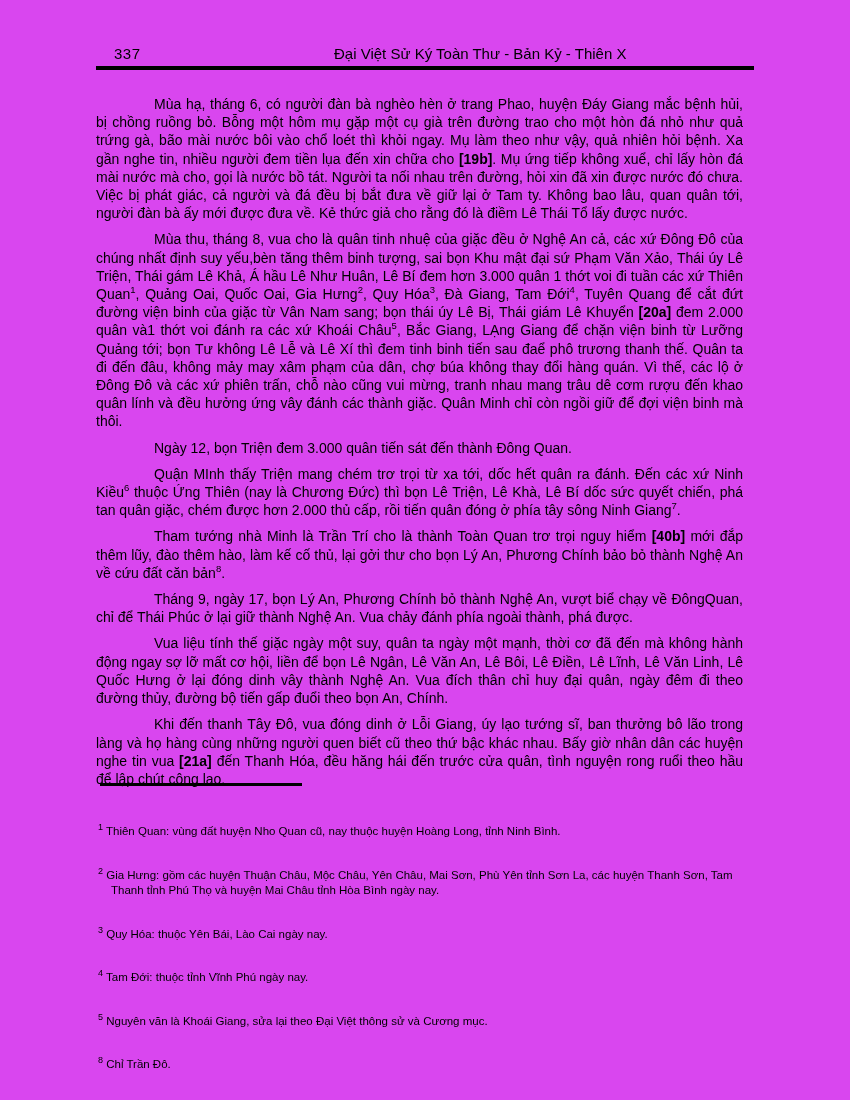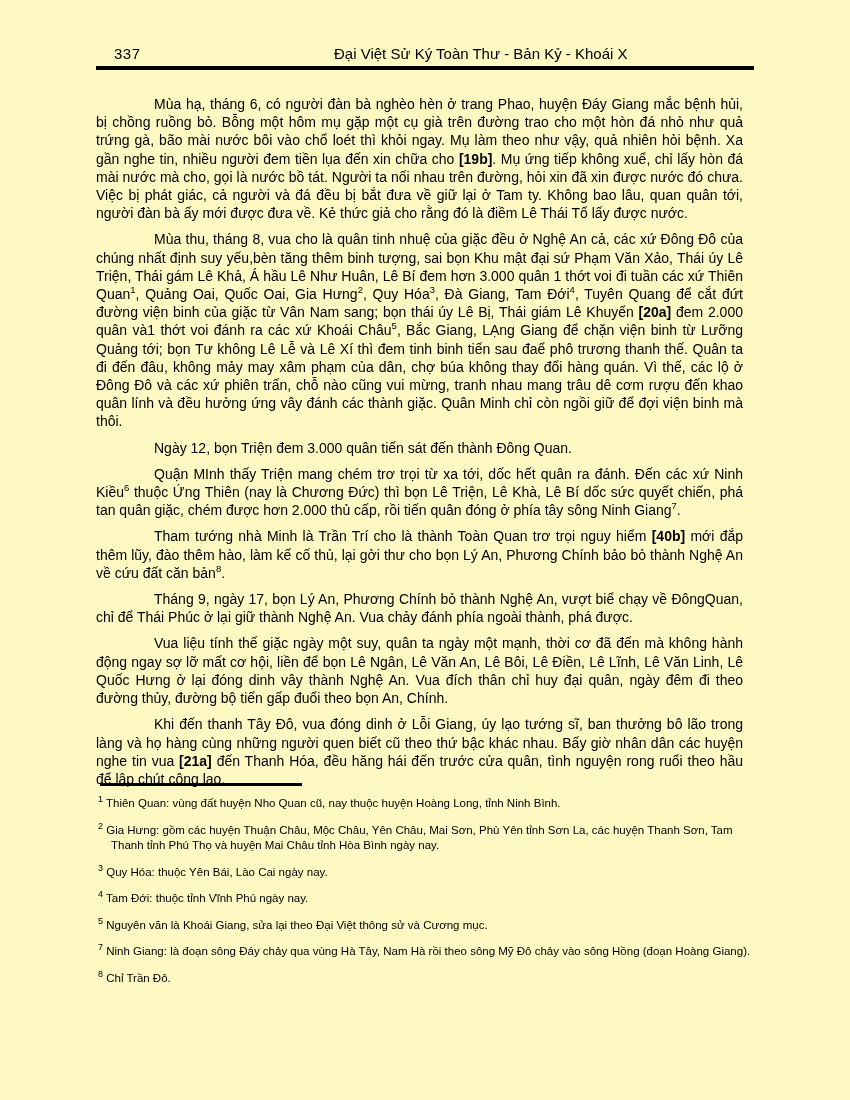--- a/index.html
+++ b/index.html
@@ -1,20 +1,20 @@
 <!DOCTYPE html>
 <html><head>
 <meta charset="utf-8">
 <style>
   html, body { margin: 0; padding: 0; background: #ffffff; }
   .page {
     position: relative;
     width: 850px;
     height: 1100px;
-    background: #fef9c3;
+    background: #d946ef;
     color: #000000;
     font-family: "Liberation Sans", sans-serif;
     overflow: hidden;
   }
   .hdr-num {
     position: absolute;
     left: 114px;
     top: 45px;
     font-size: 15px;
     letter-spacing: 0.5px;
@@ -61,45 +61,45 @@
     left: 98px;
     top: 796px;
     width: 658px;
   }
   .footnote {
     font-size: 11.5px;
     line-height: 15.5px;
     margin-bottom: 11px;
     padding-left: 13px;
     text-indent: -13px;
+    margin-top: 28px;
   }
   .fn-num { font-size: 9px; }
 </style>
 </head>
 <body>
 
 <div class="page">
   <span class="hdr-num">337</span>
-  <span class="hdr-title">Đại Việt Sử Ký Toàn Thư - Bản Kỷ - Khoái X</span>
+  <span class="hdr-title">Đại Việt Sử Ký Toàn Thư - Bản Kỷ - Thiên X</span>
   <div class="hdr-rule"></div>
 
   <main class="body-text">
       <p><span>Mùa hạ, tháng 6, có người đàn bà nghèo hèn ở trang Phao, huyện Đáy Giang mắc bệnh hủi, bị chồng ruồng bỏ. Bỗng một hôm mụ gặp một cụ già trên đường trao cho một hòn đá nhỏ như quả trứng gà, bão mài nước bôi vào chổ loét thì khỏi ngay. Mụ làm theo như vậy, quả nhiên hỏi bệnh. Xa gần nghe tin, nhiều người đem tiền lụa đến xin chữa cho </span><b>[19b]</b><span>. Mụ ứng tiếp không xuể, chỉ lấy hòn đá mài nước mà cho, gọi là nước bồ tát. Người ta nối nhau trên đường, hỏi xin đã xin được nước đó chưa. Việc bị phát giác, cả người và đá đều bị bắt đưa về giữ lại ở Tam ty. Không bao lâu, quan quân tới, người đàn bà ấy mới được đưa về. Kẻ thức giả cho rằng đó là điềm Lê Thái Tổ lấy được nước.</span></p>
       <p><span>Mùa thu, tháng 8, vua cho là quân tinh nhuệ của giặc đều ở Nghệ An cả, các xứ Đông Đô của chúng nhất định suy yếu,bèn tăng thêm binh tượng, sai bọn Khu mật  đại sứ Phạm Văn Xảo, Thái úy Lê Triện, Thái gám Lê Khả, Á hầu Lê Như Huân, Lê Bí đem hơn 3.000 quân 1 thớt voi đi tuần các xứ Thiên Quan</span><sup>1</sup><span>, Quảng Oai, Quốc Oai, Gia Hưng</span><sup>2</sup><span>, Quy Hóa</span><sup>3</sup><span>, Đà Giang, Tam Đới</span><sup>4</sup><span>, Tuyên Quang để cắt đứt đường viện binh của giặc từ Vân Nam sang; bọn thái úy Lê Bị, Thái giám Lê Khuyển </span><b>[20a]</b><span> đem 2.000 quân và1 thớt voi đánh ra các xứ Khoái Châu</span><sup>5</sup><span>, Bắc Giang, LẠng Giang để chặn viện binh từ Lưỡng Quảng tới; bọn Tư không Lê Lễ và Lê Xí thì đem tinh binh tiến sau đaể phô trương thanh thế. Quân ta đi đến đâu, không mảy may xâm phạm của dân, chợ búa không thay đổi hàng quán. Vì thế, các lộ ở Đông Đô và các xứ phiên trấn, chỗ nào cũng vui mừng, tranh nhau mang trâu dê cơm rượu đến khao quân lính và đều hưởng ứng vây đánh các thành giặc. Quân Minh chỉ còn ngồi giữ để đợi viện binh mà thôi.</span></p>
       <p><span>Ngày 12, bọn Triện đem 3.000 quân tiến sát đến thành Đông Quan.</span></p>
       <p><span>Quận MInh thấy Triện mang chém trơ trọi từ xa tới, dốc hết quân ra đánh. Đến các xứ Ninh Kiều</span><sup>6</sup><span> thuộc Ứng Thiên (nay là Chương Đức) thì bọn Lê Triện, Lê Khà, Lê Bí dốc sức quyết chiến, phá tan quân giặc, chém được hơn 2.000 thủ cấp, rồi tiến quân đóng ở phía tây sông Ninh Giang</span><sup>7</sup><span>.</span></p>
       <p><span>Tham tướng nhà Minh là Trần Trí cho là thành Toàn Quan trơ trọi nguy hiểm </span><b>[40b]</b><span> mới đắp thêm lũy, đào thêm hào, làm kế cố thủ, lại gởi thư cho bọn Lý An, Phương Chính bảo bỏ thành Nghệ An về cứu đất căn bản</span><sup>8</sup><span>.</span></p>
       <p><span>Tháng 9, ngày 17, bọn Lý An, Phương Chính bỏ thành Nghệ An, vượt biể chạy về ĐôngQuan, chỉ để Thái Phúc ở lại giữ thành Nghệ An. Vua chảy đánh phía ngoài thành, phá được.</span></p>
       <p><span>Vua liệu tính thế giặc ngày một suy, quân ta ngày một mạnh, thời cơ đã đến mà không hành động ngay sợ lỡ mất cơ hội, liền để bọn Lê Ngân, Lê Văn An, Lê Bôi, Lê Điền, Lê Lĩnh, Lê Văn Linh, Lê Quốc  Hưng ở lại đóng dinh vây thành Nghệ An. Vua đích thân chỉ huy đại quân, ngày đêm đi theo đường thủy, đường bộ tiến gấp đuổi theo bọn An, Chính.</span></p>
       <p><span>Khi đến thanh Tây Đô, vua đóng dinh ở Lỗi Giang, úy lạo tướng sĩ, ban thưởng bô lão trong làng và họ hàng cùng những người quen biết cũ theo thứ bậc khác nhau. Bấy giờ nhân dân các huyện nghe tin vua </span><b>[21a]</b><span> đến Thanh Hóa, đều hăng hái đến trước cửa quân, tình nguyện rong ruổi theo hầu để lập chút công lao.</span></p>
     </main>
 
   <div class="fn-sep"></div>
   <section class="footnotes">
       <div class="footnote"><sup class="fn-num">1</sup><span> Thiên Quan: vùng đất huyện Nho Quan cũ, nay thuộc huyện Hoàng Long, tỉnh Ninh Bình.</span></div>
       <div class="footnote"><sup class="fn-num">2</sup><span> Gia Hưng: gồm các huyện Thuận Châu, Mộc Châu, Yên Châu, Mai Sơn, Phù Yên tỉnh Sơn La, các huyện Thanh Sơn, Tam Thanh tỉnh Phú Thọ và huyện Mai Châu tỉnh Hòa Bình ngày nay.</span></div>
       <div class="footnote"><sup class="fn-num">3</sup><span> Quy Hóa: thuộc Yên Bái, Lào Cai ngày nay.</span></div>
       <div class="footnote"><sup class="fn-num">4</sup><span> Tam Đới: thuộc tỉnh Vĩnh Phú ngày nay.</span></div>
       <div class="footnote"><sup class="fn-num">5</sup><span> Nguyên văn là Khoái Giang, sửa lại theo Đại Việt thông sử và Cương mục.</span></div>
-      <div class="footnote"><sup class="fn-num">7</sup><span> Ninh Giang: là đoạn sông Đáy chảy qua vùng Hà Tây, Nam Hà rồi theo sông Mỹ Đô chảy vào sông Hồng (đoạn Hoàng Giang).</span></div>
       <div class="footnote"><sup class="fn-num">8</sup><span> Chỉ Trần Đô.</span></div>
     </section>
 </div>
 
 </body></html>

